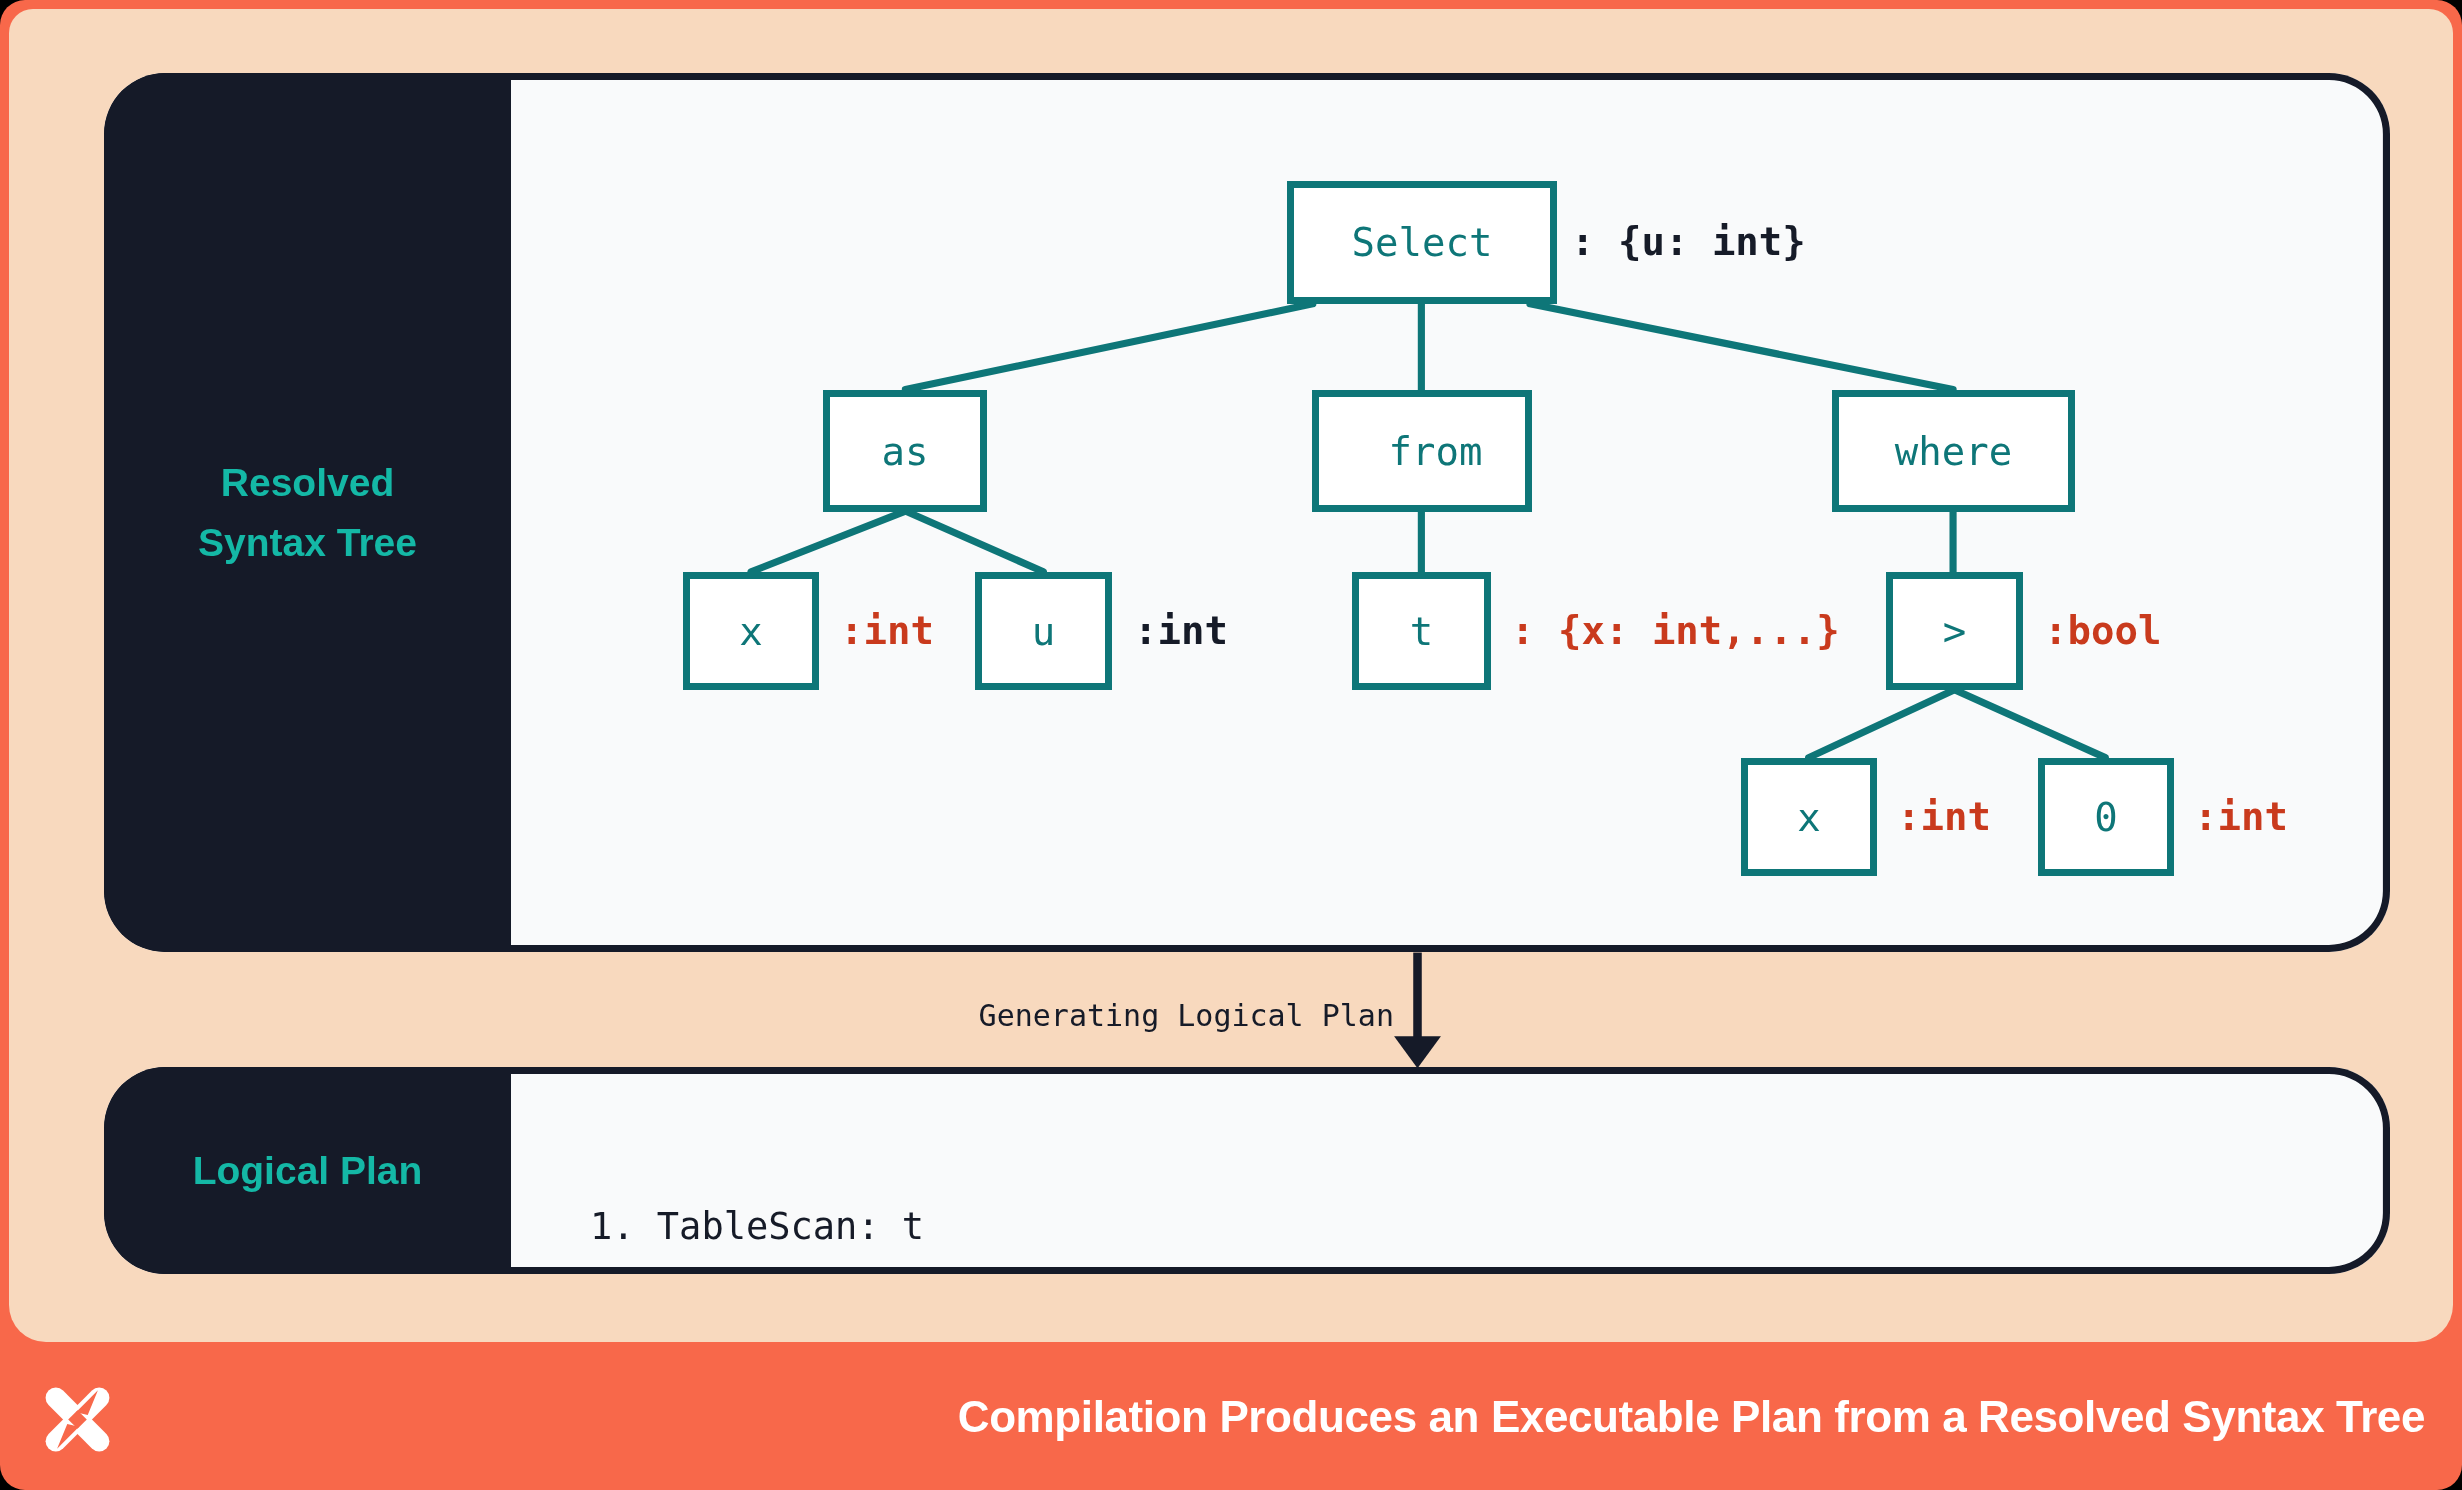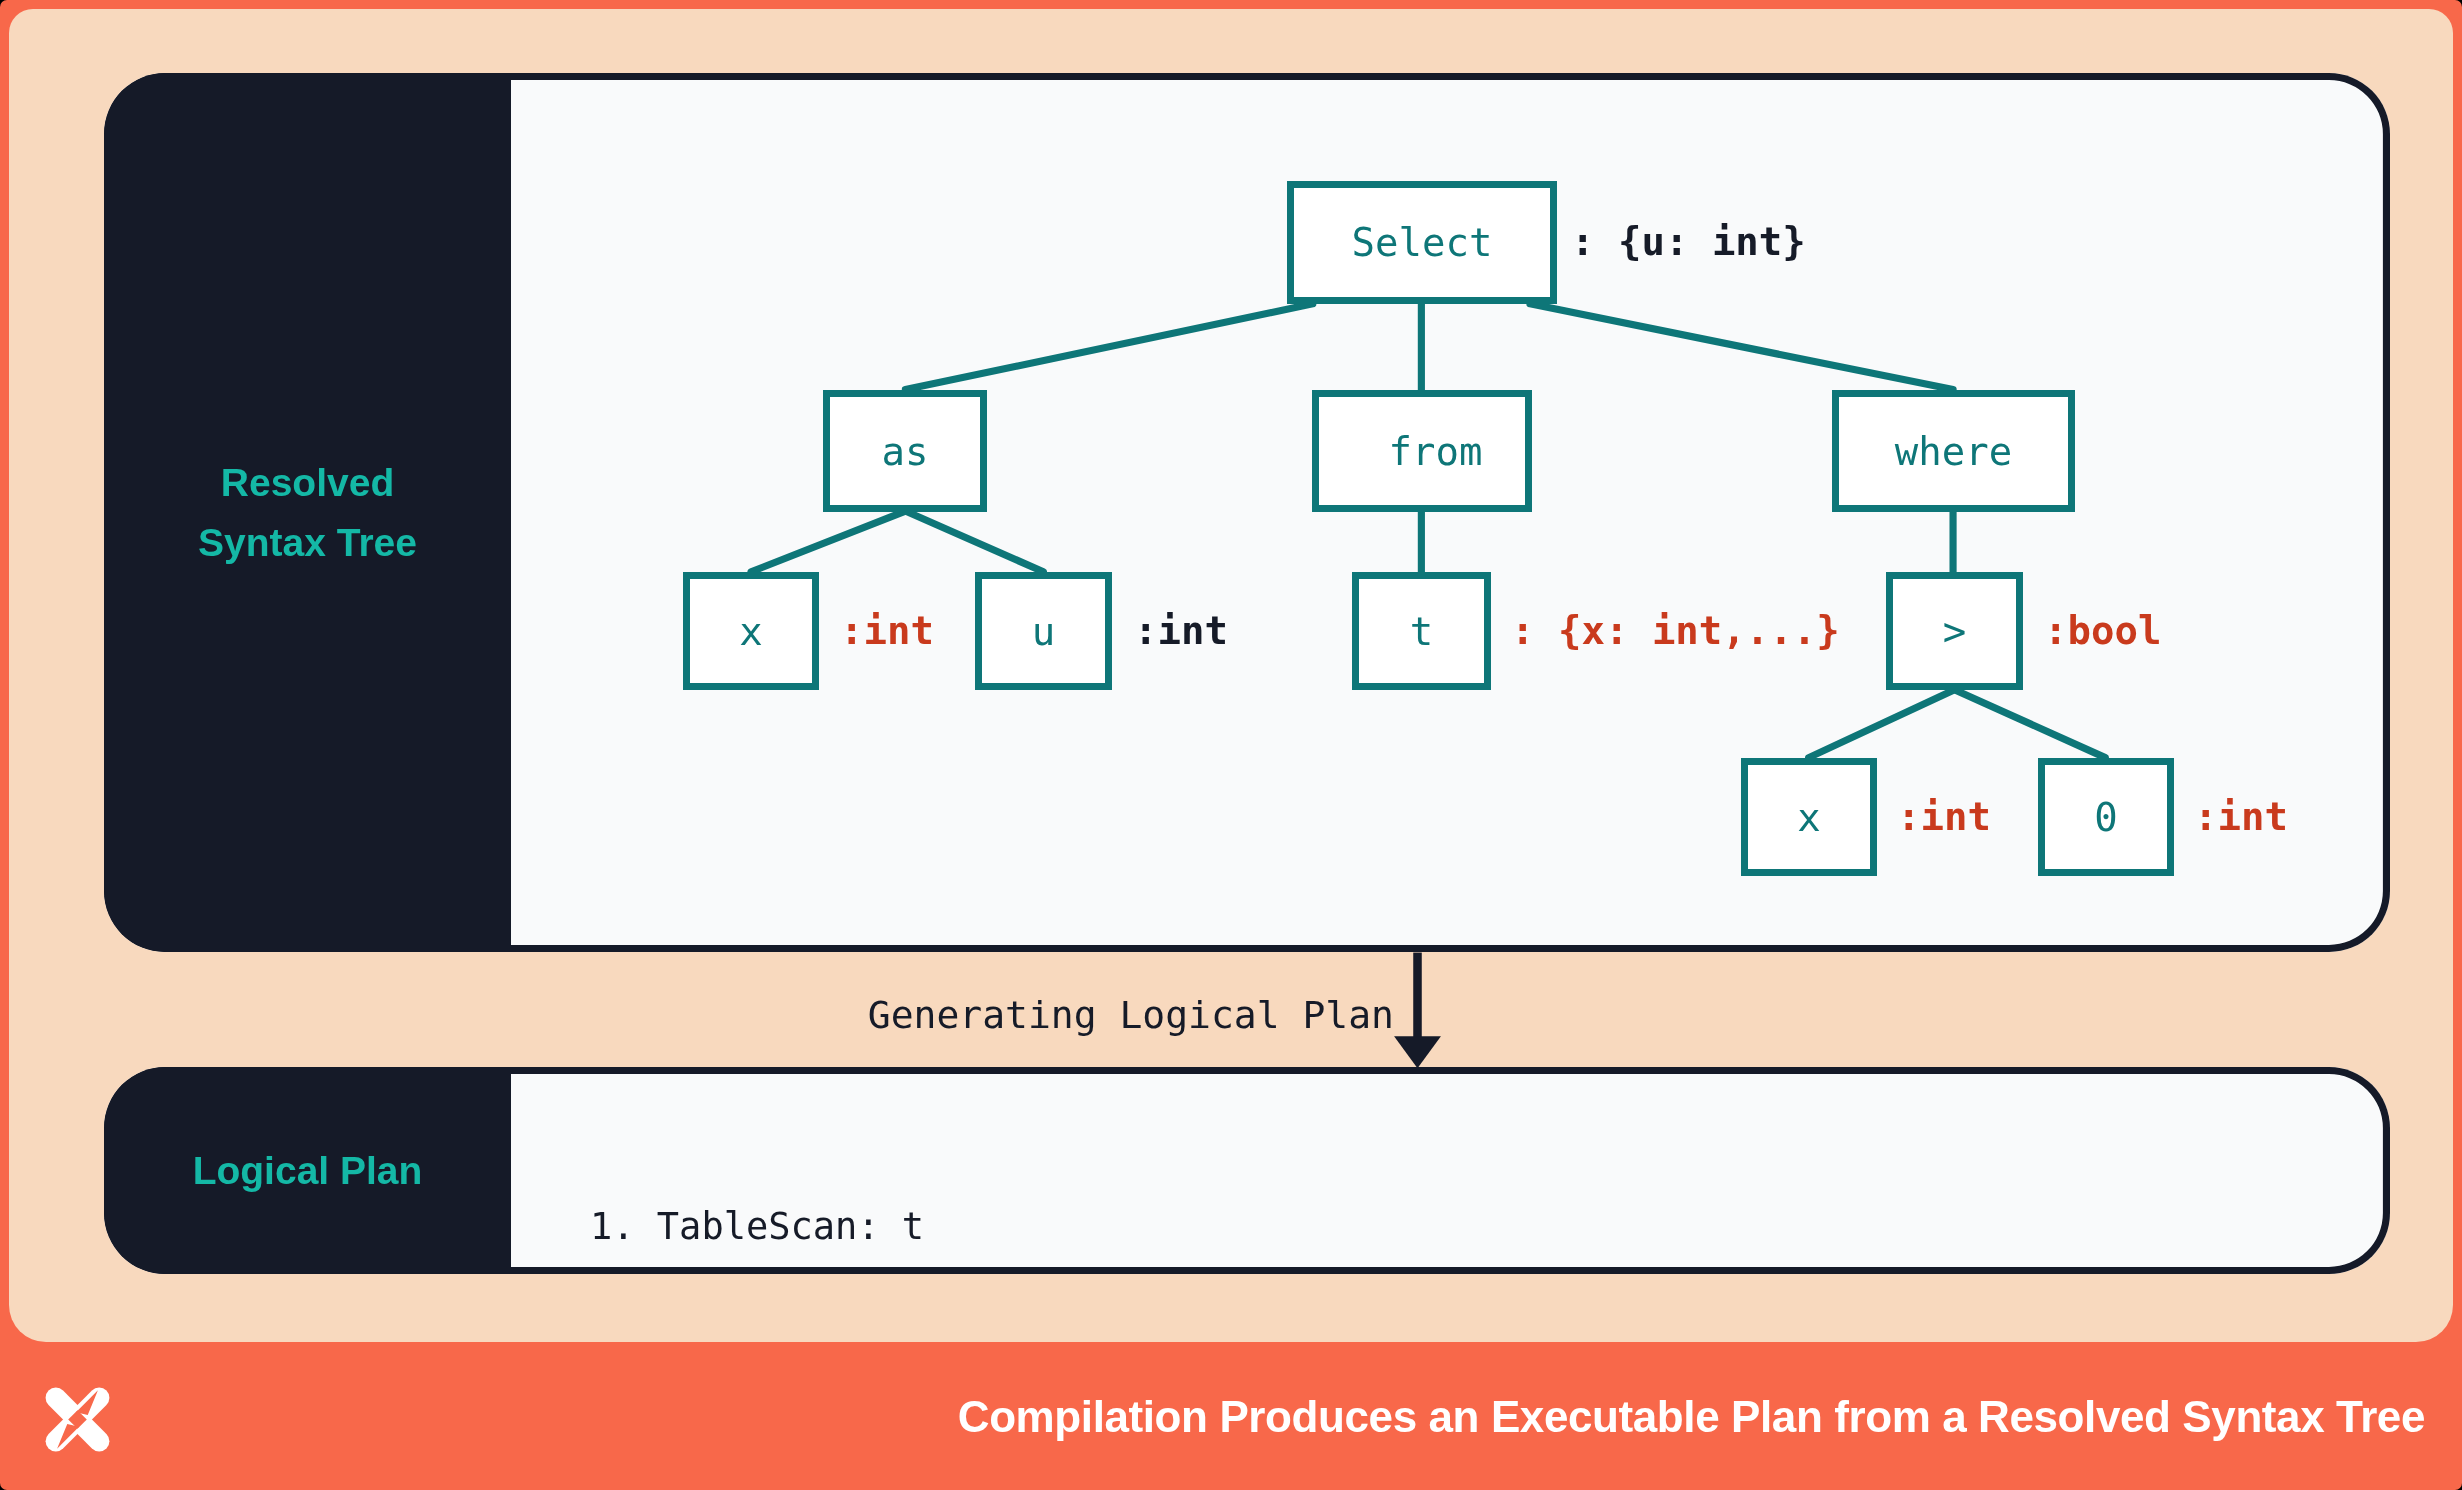--- a/index.html
+++ b/index.html
@@ -1,18 +1,18 @@
 <!DOCTYPE html>
 <html style="font-size:11.4px"><head>
 <meta charset="utf-8">
 <style>
   html,body{margin:0;padding:0;background:#000;}
   body{width:2462px;height:1490px;position:relative;font-family:"Liberation Sans",sans-serif;}
 
-  .canvas{position:absolute;left:0;top:0;width:2462px;height:1490px;background:#F8684A;border-radius:7px;overflow:hidden;}
+  .canvas{position:absolute;left:0;top:0;width:2462px;height:1490px;background:#F8684A;border-radius:25px;overflow:hidden;}
   .peach{position:absolute;left:9.3px;top:9.3px;width:2444px;height:1333px;background:#F8D9BE;border-radius:24px 24px 37px 37px;}
 
   
   .card{position:absolute;background:#F9FAFB;border-radius:61px;box-shadow:inset 0 0 0 7.1px #151A28;overflow:hidden;}
   .card1{left:104px;top:73px;width:2286px;height:879px;}
   .card2{left:104px;top:1067px;width:2286px;height:207px;}
   .cap{position:absolute;left:0;top:0;bottom:0;width:407px;background:#151A28;border-radius:61px 0 0 61px;
        display:flex;flex-direction:column;align-items:center;justify-content:center;}
   .cap-text{color:#14b8a6;font-weight:700;font-size:39px;line-height:60px;text-align:center;}
 
@@ -21,21 +21,21 @@
   .edges{position:absolute;left:0;top:0;}
   .node{position:absolute;background:#FFFFFF;border:7.1px solid #0E7678;box-sizing:border-box;
         display:flex;align-items:center;justify-content:center;}
   .node-label{color:#0E7678;font-family:"DejaVu Sans Mono",monospace;font-size:39px;line-height:39px;}
   .ann{position:absolute;font-family:"DejaVu Sans Mono",monospace;font-weight:700;font-size:39px;line-height:50px;white-space:pre;}
   .ann.red{color:#C93A1D;}
   .ann.navy{color:#161B28;}
 
   
   .transition-label{position:absolute;left:822px;top:996px;width:572px;text-align:right;
-        font-family:"DejaVu Sans Mono",monospace;font-size:38px;line-height:39px;color:#161B28;}
+        font-family:"DejaVu Sans Mono",monospace;font-size:30px;line-height:39px;color:#161B28;}
   .arrow-svg{position:absolute;left:1382px;top:952px;}
 
   
   .steps{position:absolute;left:486px;top:32px;margin:0;padding:0;list-style:none;
          font-family:"DejaVu Sans Mono",monospace;font-size:37px;line-height:51px;color:#161B28;white-space:pre;}
 
   
   .footer-logo{position:absolute;left:41px;top:1383px;}
   .footer-title{position:absolute;right:37px;top:1393px;color:#FFFFFF;font-weight:700;
                 font-size:44px;line-height:47px;letter-spacing:-0.4px;white-space:nowrap;}

